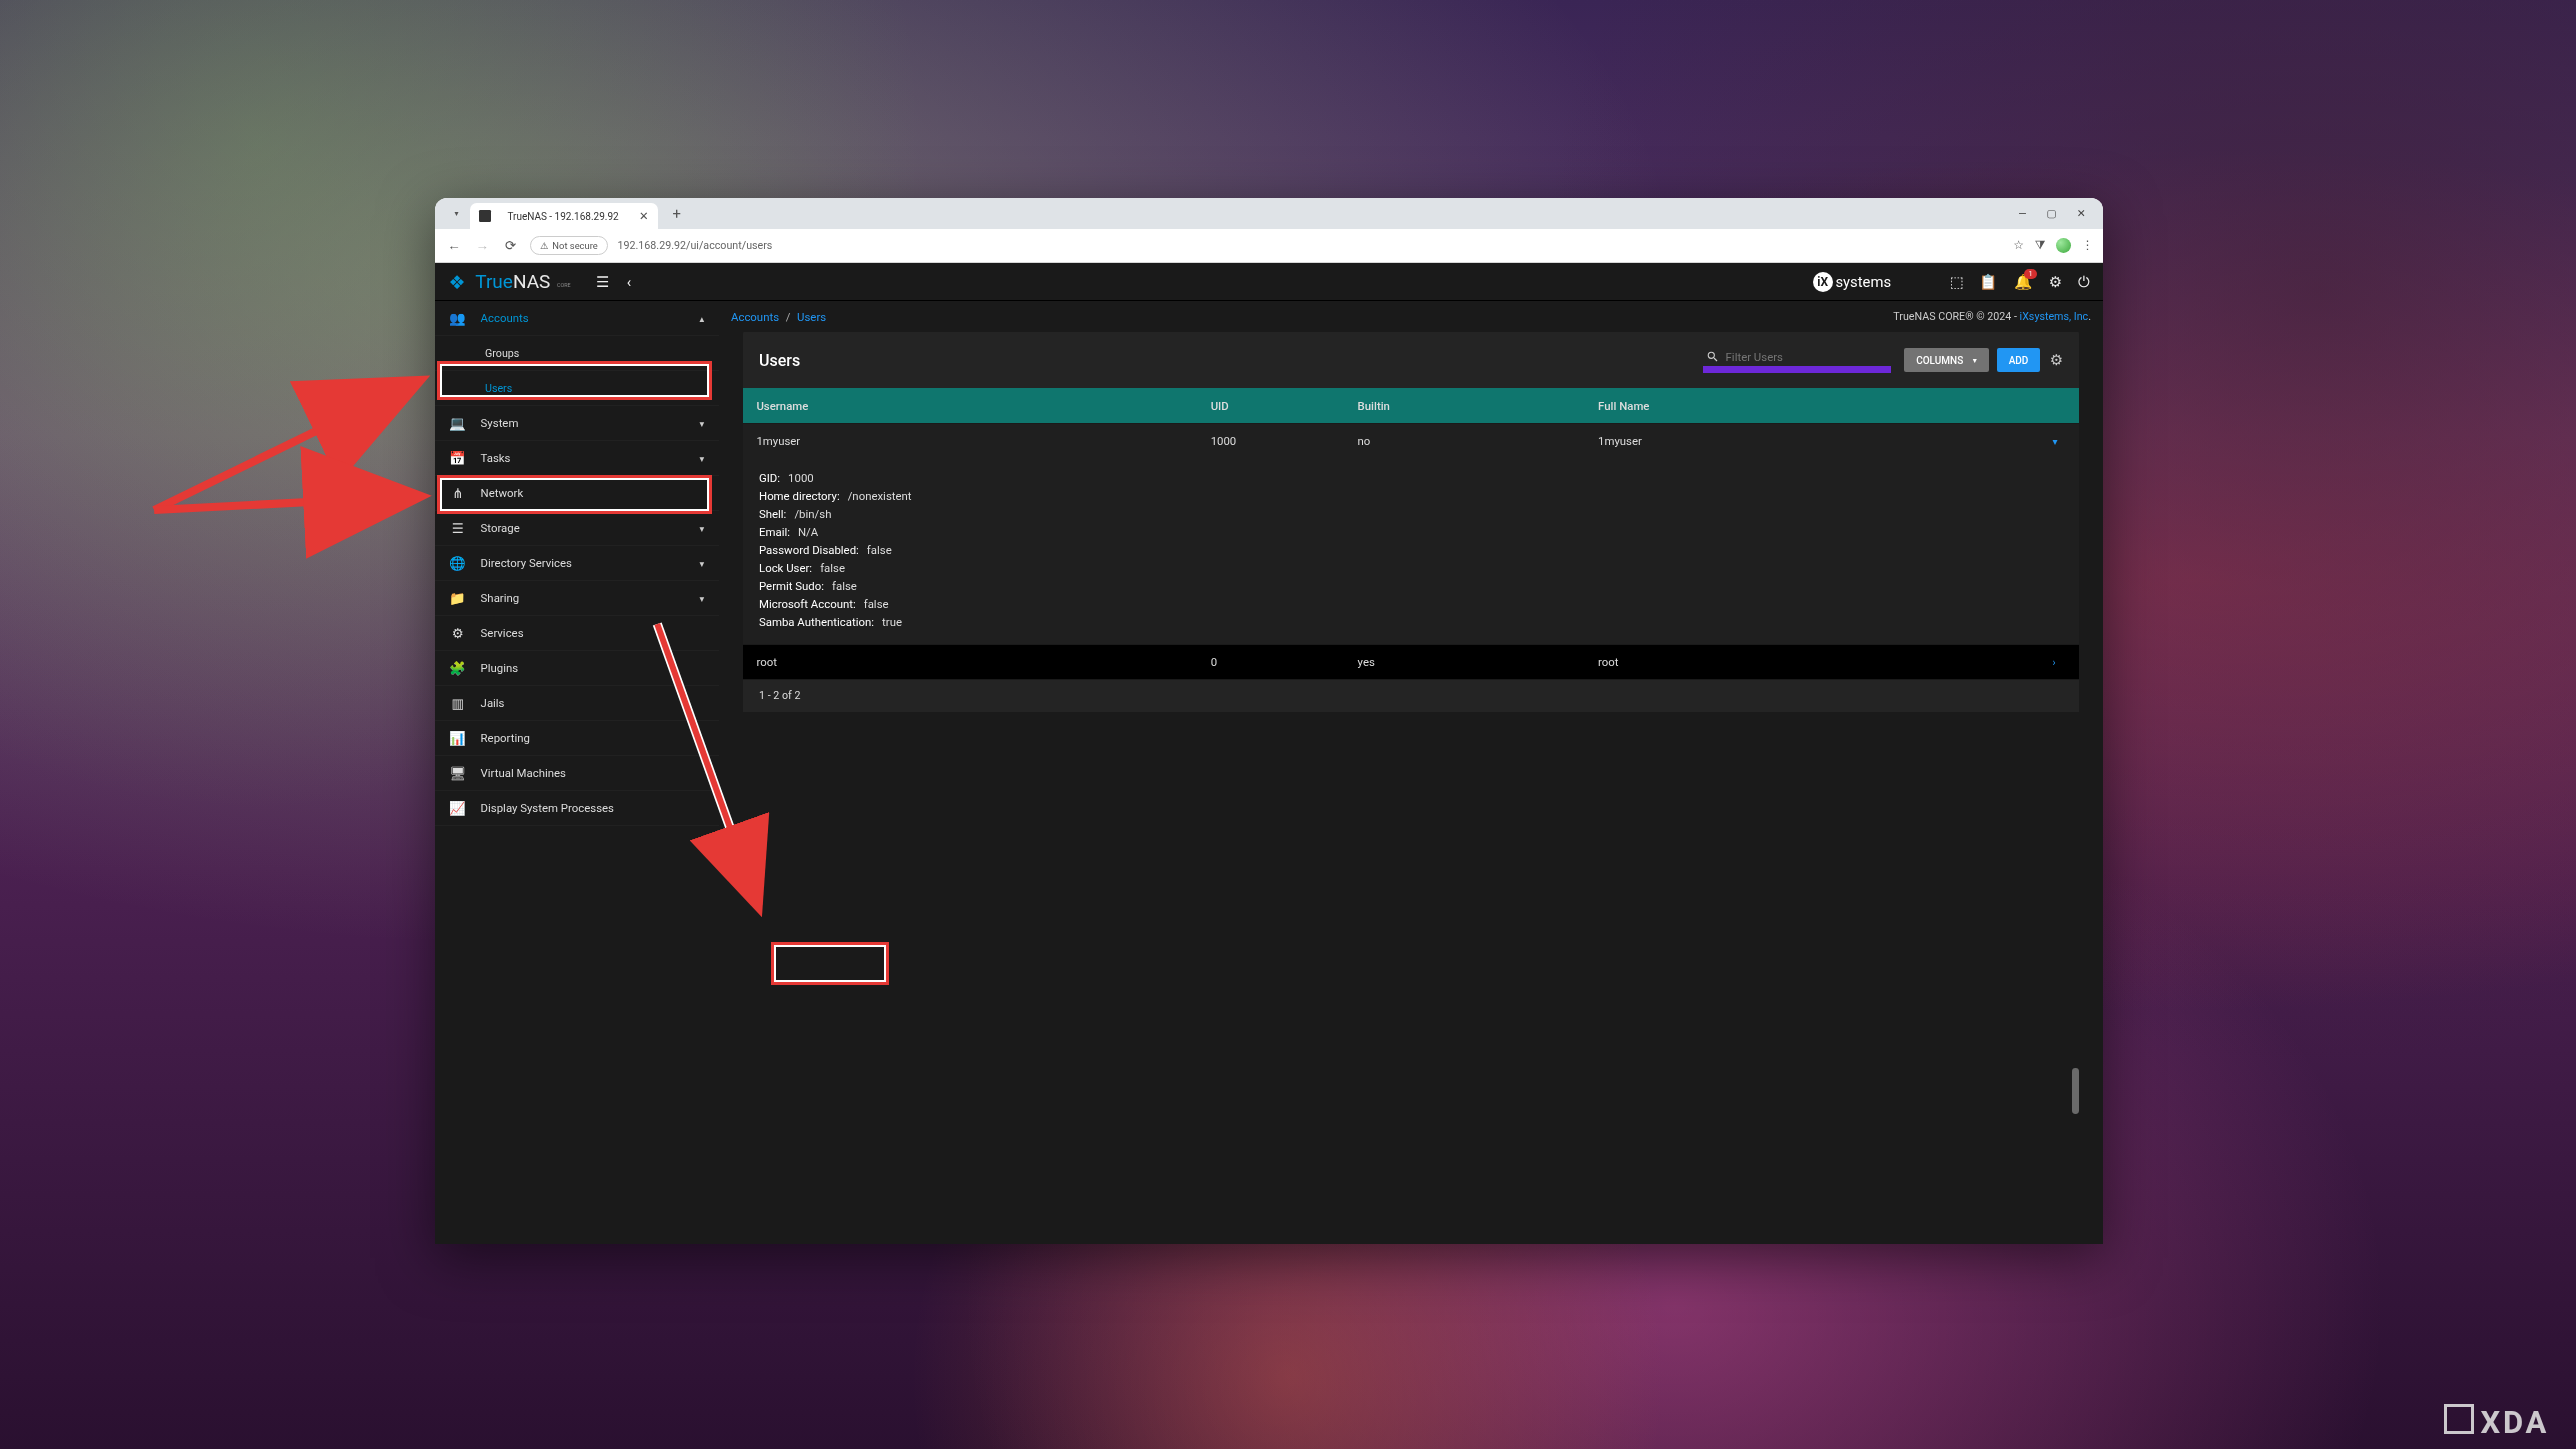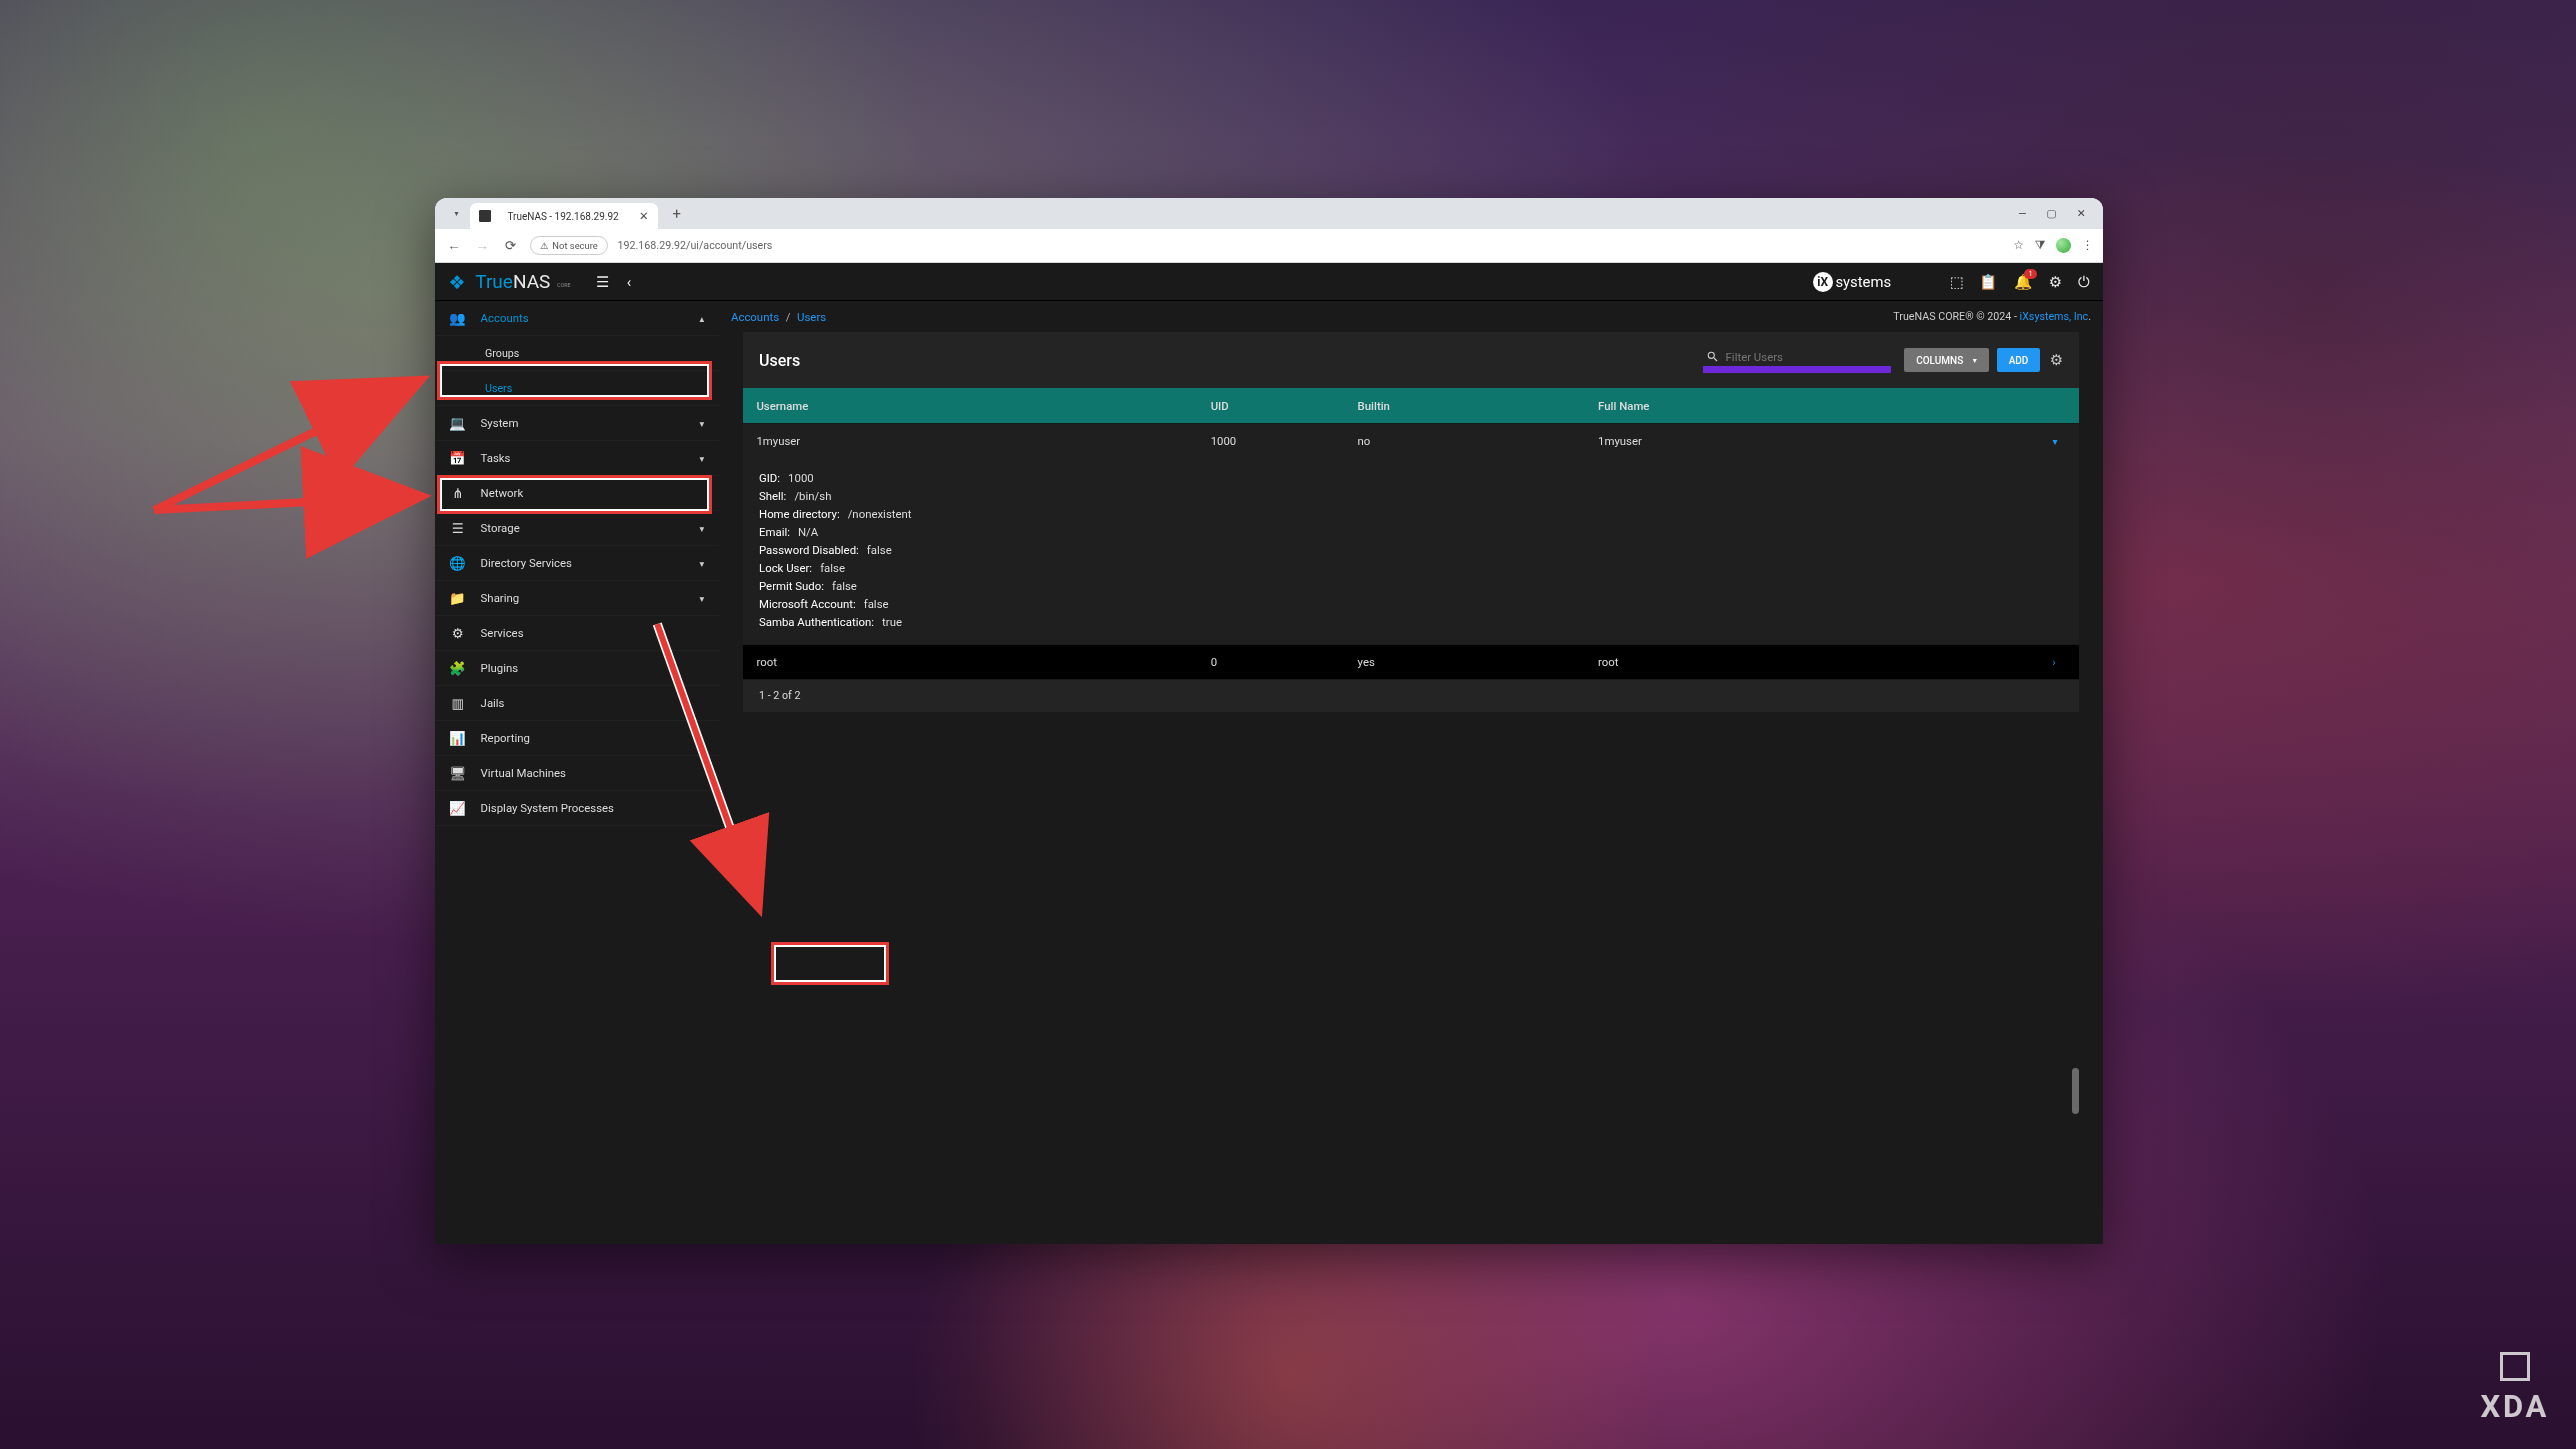--- a/index.html
+++ b/index.html
@@ -75,21 +75,21 @@
 .details { background:#1f1f1f; padding:10.7px 16px 13.4px 16px; }
 .drow { display:flex; gap:8px; padding:2px 0; font-size:11.4px; }
 .drow .k { color:#fff; font-weight:400; } .drow .v { color:#ddd; }
 .dactions { display:flex; gap:17.4px; margin-top:12px; }
 .act-btn { display:flex; align-items:center; gap:8px; color:#fff; font-size:10.7px; font-weight:500; cursor:pointer; padding:5.4px 10.7px; }
 .act-btn svg { width:12px; height:12px; fill:#fff; }
 .pager { padding:9.4px 16px; color:#ddd; font-size:10.7px; background:#242424; border-top:0.7px solid #1a1a1a; }
 .scroll-thumb { position:absolute; right:24px; bottom:131px; width:6.7px; height:46px; background:#6a6a6a; border-radius:3.4px; }
 
 .arrow-svg { position:absolute; pointer-events:none; z-index:150; }
-.watermark { position:absolute; right:27px; bottom:24px; color:#e8e8e8; font-size:31px; font-weight:700; letter-spacing:2.7px; opacity:0.85; display:flex; align-items:center; gap:6.7px;flex-direction:column; }
+.watermark { position:absolute; right:27px; bottom:8px; color:#e8e8e8; font-size:31px; font-weight:700; letter-spacing:2.7px; opacity:0.85; display:flex; gap:6.7px; }
 .wm-icon { width:29.5px; height:29.5px; border:3.4px solid #e8e8e8; position:relative; }
 .wm-icon::after { content:''; position:absolute; right:-3.4px; top:5.4px; width:3.4px; height:8px; background:#e8e8e8; }
 </style>
 </head>
 <body>
 
 <div class="wallpaper"></div>
 
 <div class="browser">
   <div class="tabbar">
@@ -254,26 +254,26 @@
     <div class="cell c-builtin">no</div>
     <div class="cell c-full">1myuser</div>
     <div class="cell c-ex chev-blue">▾</div>
                   </div>
                   <div class="details">
                     <div class="drow">
                       <span class="k">GID:</span>
                       <span class="v">1000</span>
                     </div>
                     <div class="drow">
+                      <span class="k">Home directory:</span>
+                      <span class="v">/nonexistent</span>
+                    </div>
+                    <div class="drow">
                       <span class="k">Shell:</span>
                       <span class="v">/bin/sh</span>
-                    </div>
-                    <div class="drow">
-                      <span class="k">Home directory:</span>
-                      <span class="v">/nonexistent</span>
                     </div>
                     <div class="drow">
                       <span class="k">Email:</span>
                       <span class="v">N/A</span>
                     </div>
                     <div class="drow">
                       <span class="k">Password Disabled:</span>
                       <span class="v">false</span>
                     </div>
                     <div class="drow">

